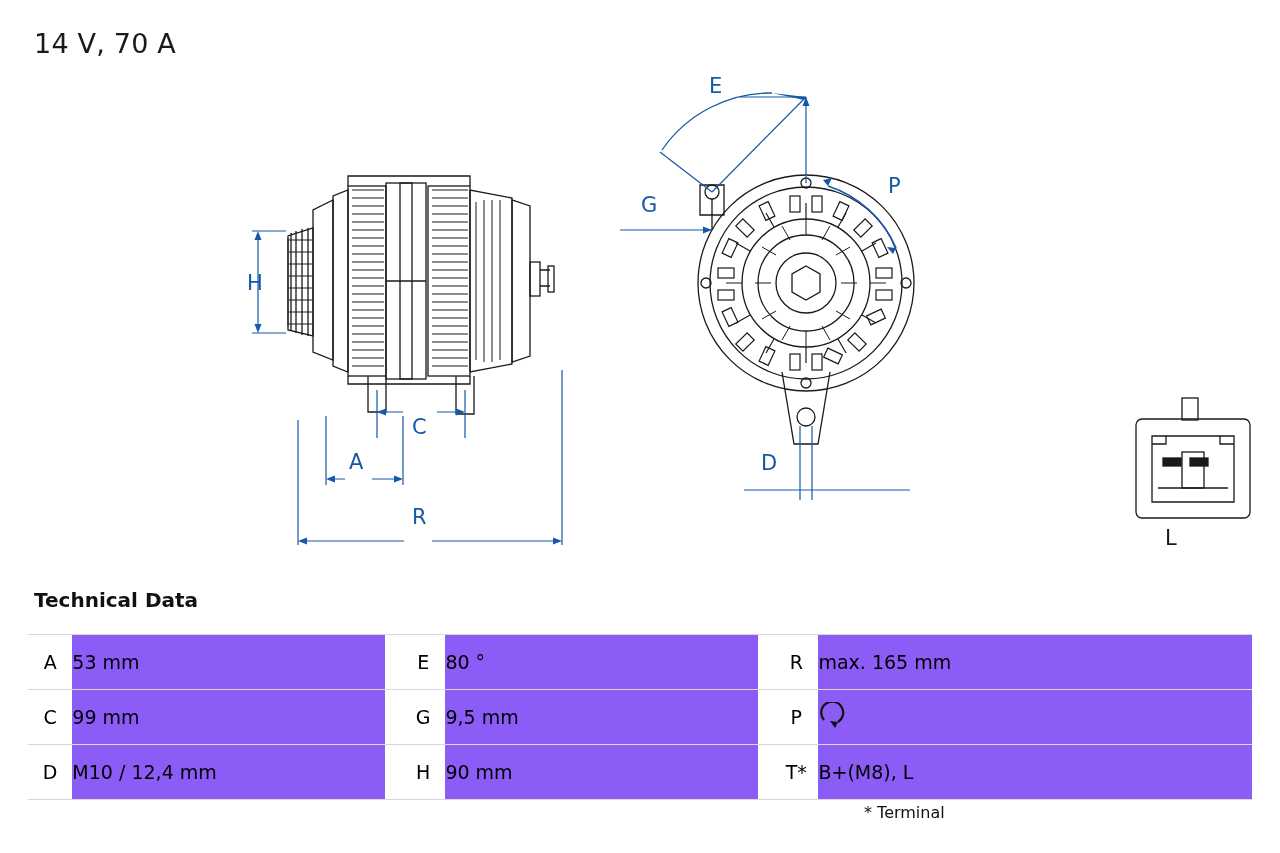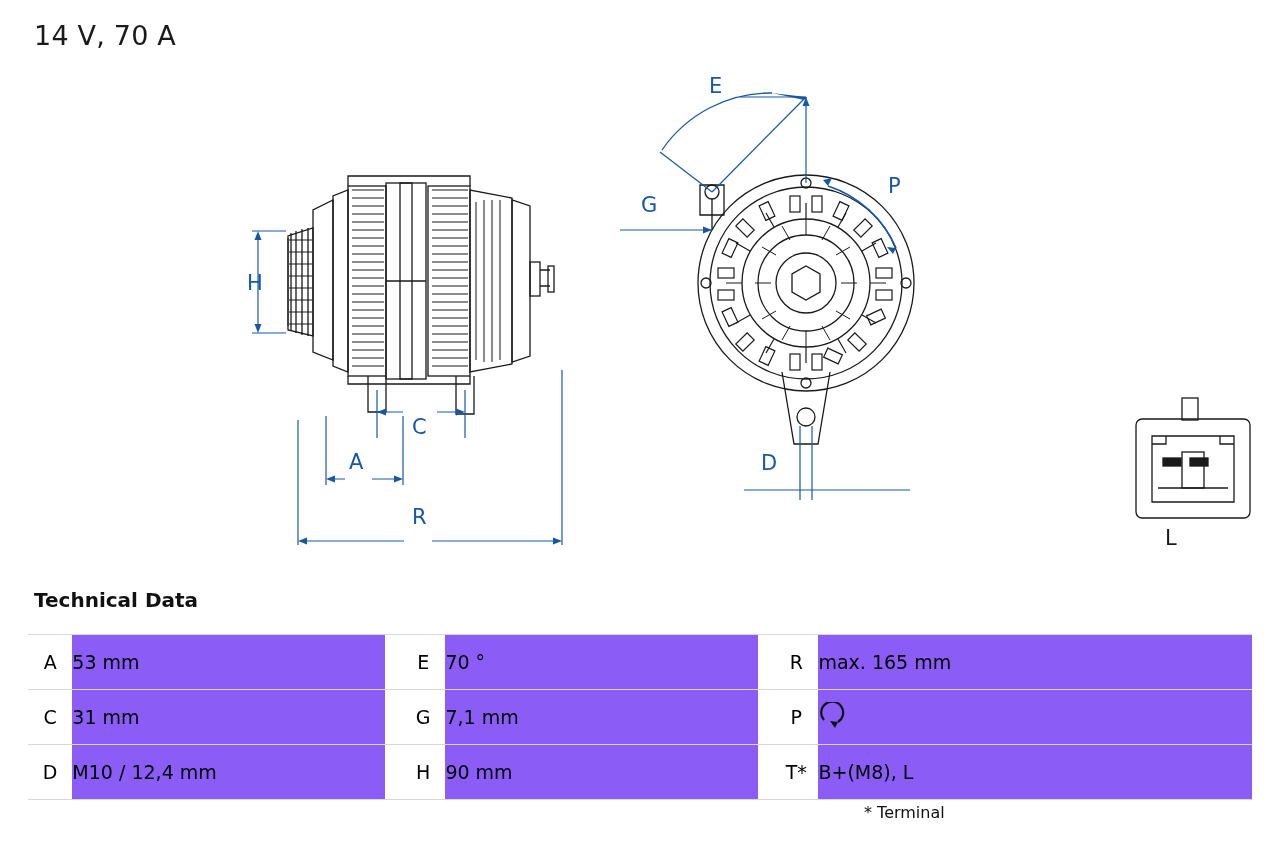--- a/index.html
+++ b/index.html
@@ -16,21 +16,21 @@
     overflow: hidden;
   }
   .page {
     position: relative;
     width: 1280px;
     height: 853px;
   }
   #title {
     position: absolute;
     left: 34px;
-    top: 20px;
+    top: 28px;
     font-size: 27px;
     color: #1a1a1a;
     letter-spacing: 0.2px;
     text-align: center;
   }
   #drawing {
     position: absolute;
     left: 0;
     top: 0;
     width: 1280px;
@@ -263,31 +263,31 @@
 
   <div class="tech-title">Technical Data</div>
 
   <table class="tech">
     <tbody>
       <tr>
         <td class="key">A</td>
         <td class="val v1">53 mm</td>
         <td class="spacer"></td>
         <td class="key">E</td>
-        <td class="val v2">70 °</td>
+        <td class="val v2">80 °</td>
         <td class="spacer"></td>
         <td class="key">R</td>
         <td class="val v3">max. 165 mm</td>
       </tr>
       <tr>
         <td class="key">C</td>
-        <td class="val v1">31 mm</td>
+        <td class="val v1">99 mm</td>
         <td class="spacer"></td>
         <td class="key">G</td>
-        <td class="val v2">7,1 mm</td>
+        <td class="val v2">9,5 mm</td>
         <td class="spacer"></td>
         <td class="key">P</td>
         <td class="val v3">
           <span class="rot-ico">
             <svg width="34" height="26" viewBox="0 0 34 26">
               <path d="M6,18 A11,11 0 1,1 20,20" fill="none" stroke="#111" stroke-width="2.2"></path>
               <path d="M20,20 l-8,-1 l5,7 Z" fill="#111"></path>
             </svg>
           </span>
         </td>

